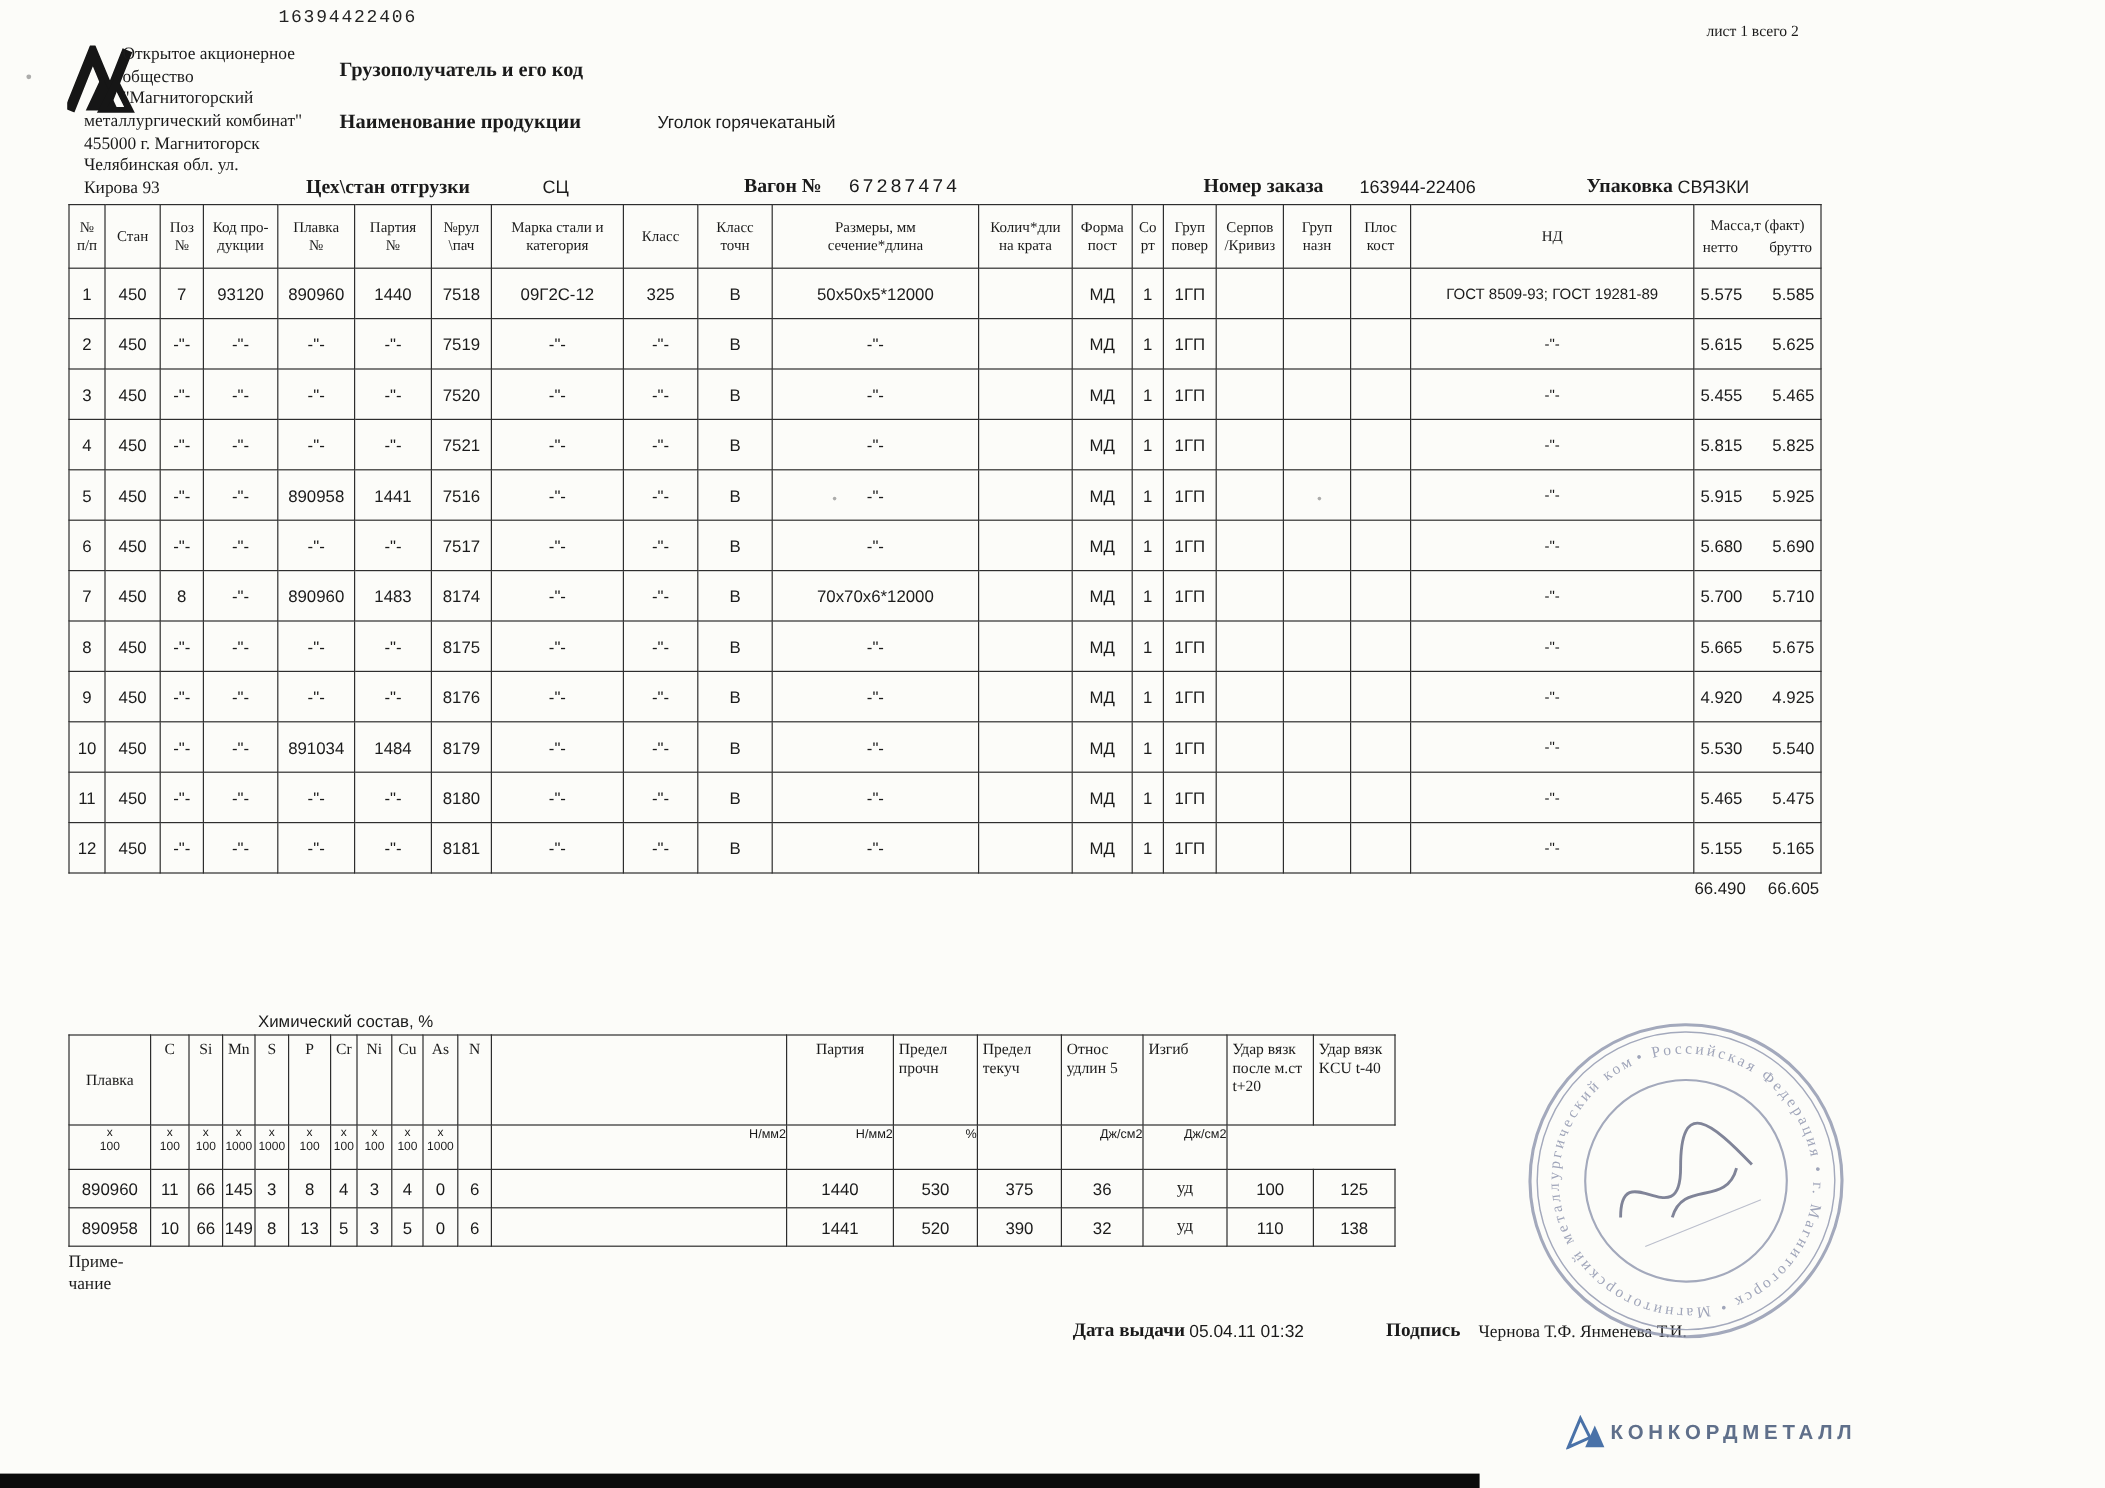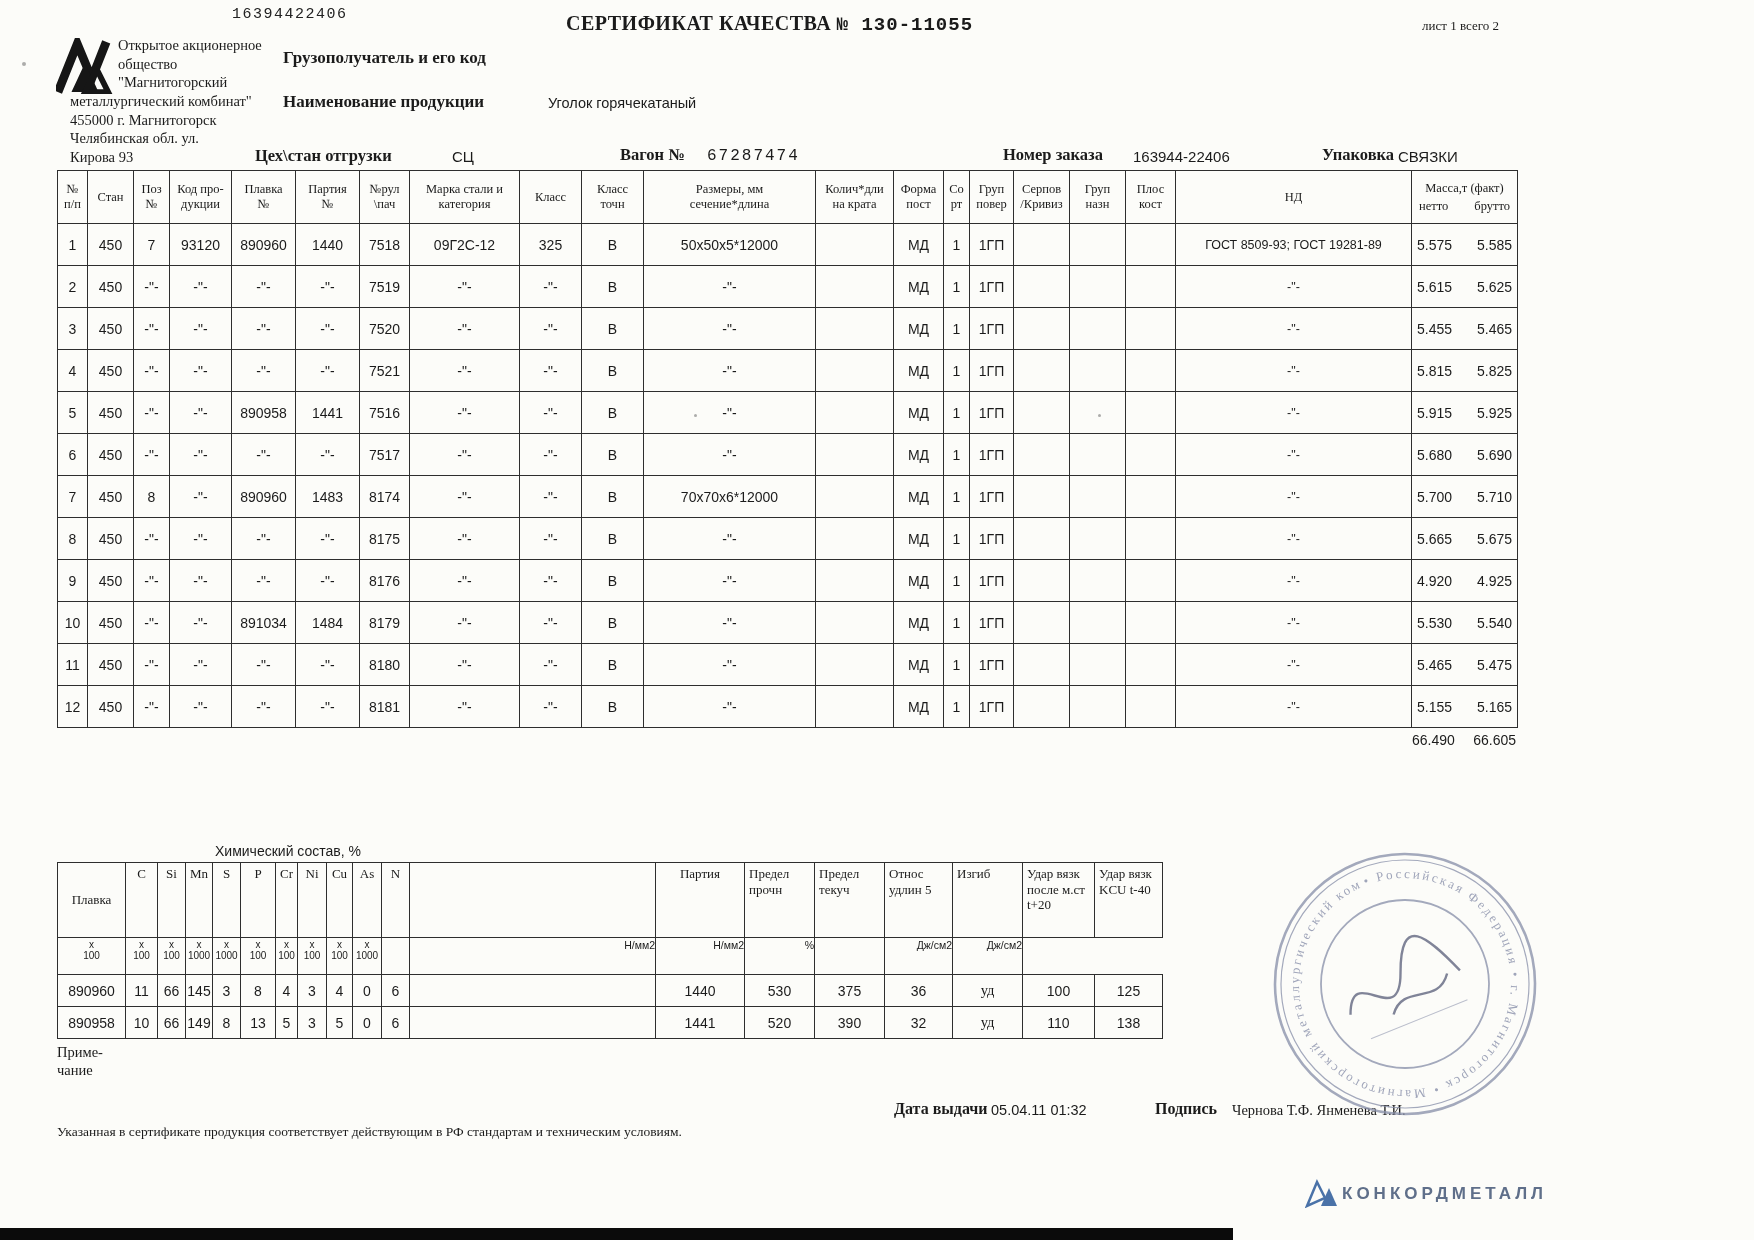--- a/index.html
+++ b/index.html
@@ -12,21 +12,21 @@
   .sans{font-family:"Liberation Sans",sans-serif;}
   .mono{font-family:"Liberation Mono",monospace;}
 
   
   .top-number{left:232px;top:6px;font-size:15px;letter-spacing:1.5px;color:#222;}
   .title{left:566px;top:12px;font-size:20px;font-weight:bold;letter-spacing:.5px;}
   .title .num{font-family:"Liberation Mono",monospace;font-size:19px;font-weight:bold;letter-spacing:1px;}
   .sheet{left:1422px;top:18px;font-size:13px;}
 
   .company{font-size:14.5px;line-height:1.28;}
-  .c1{left:118px;top:36px;}
+  .c1{left:102px;top:36px;}
   .c2{left:70px;top:92px;}
 
   .lbl{font-weight:bold;font-size:17px;}
   .val{font-family:"Liberation Sans",sans-serif;font-size:14.5px;}
 
   
   table{border-collapse:collapse;table-layout:fixed;}
   .main-table{position:absolute;left:57px;top:170px;width:1460px;}
   .main-table th,.main-table td{border:1px solid #2e2e2e;overflow:hidden;}
   .main-table th{
@@ -77,24 +77,20 @@
   .blackbar{left:0;top:1228px;width:1233px;height:12px;background:#0b0b0b;}
   .speck{position:absolute;background:#777;border-radius:50%;opacity:.6;}
 </style>
 </head>
 <body>
 
 <div class="page">
 
   <div class="abs mono top-number">16394422406</div>
 
-  <div class="abs title">
-    <span>СЕРТИФИКАТ КАЧЕСТВА</span>
-    <span class="num">№ 130-11055</span>
-  </div>
   <div class="abs sheet">лист 1 всего 2</div>
 
   <div class="abs" style="left:56px;top:38px;">
     <svg width="58" height="56" viewBox="0 0 60 58">
       <path d="M2 56 L22 6 L37 42 L52 4" fill="none" stroke="#161616" stroke-width="9"></path>
       <path d="M16 56 L30 26 L44 56 Z" fill="#161616"></path>
       <path d="M30 56 L42 32 L54 56 Z" fill="none" stroke="#161616" stroke-width="6"></path>
     </svg>
   </div>
 
@@ -660,21 +656,20 @@
           <td>32</td>
           <td class="serif">уд</td>
           <td>110</td>
           <td>138</td>
         </tr>
       </tbody>
   </table>
 
   <div class="abs note">Приме-
 чание</div>
-  <div class="abs foot2">Указанная в сертификате продукция соответствует действующим в РФ стандартам и техническим условиям.</div>
   <div class="abs date-lbl">Дата выдачи</div>
   <div class="abs date-val sans">05.04.11 01:32</div>
   <div class="abs sign-lbl">Подпись</div>
   <div class="abs sign-val">Чернова Т.Ф. Янменева Т.И.</div>
 
   <div class="abs stamp">
     <svg width="344" height="344" viewBox="0 0 344 344">
       <defs>
         <path id="ringPath" d="M172,66 a106,106 0 1,1 -0.01,0 z"></path>
       </defs>

